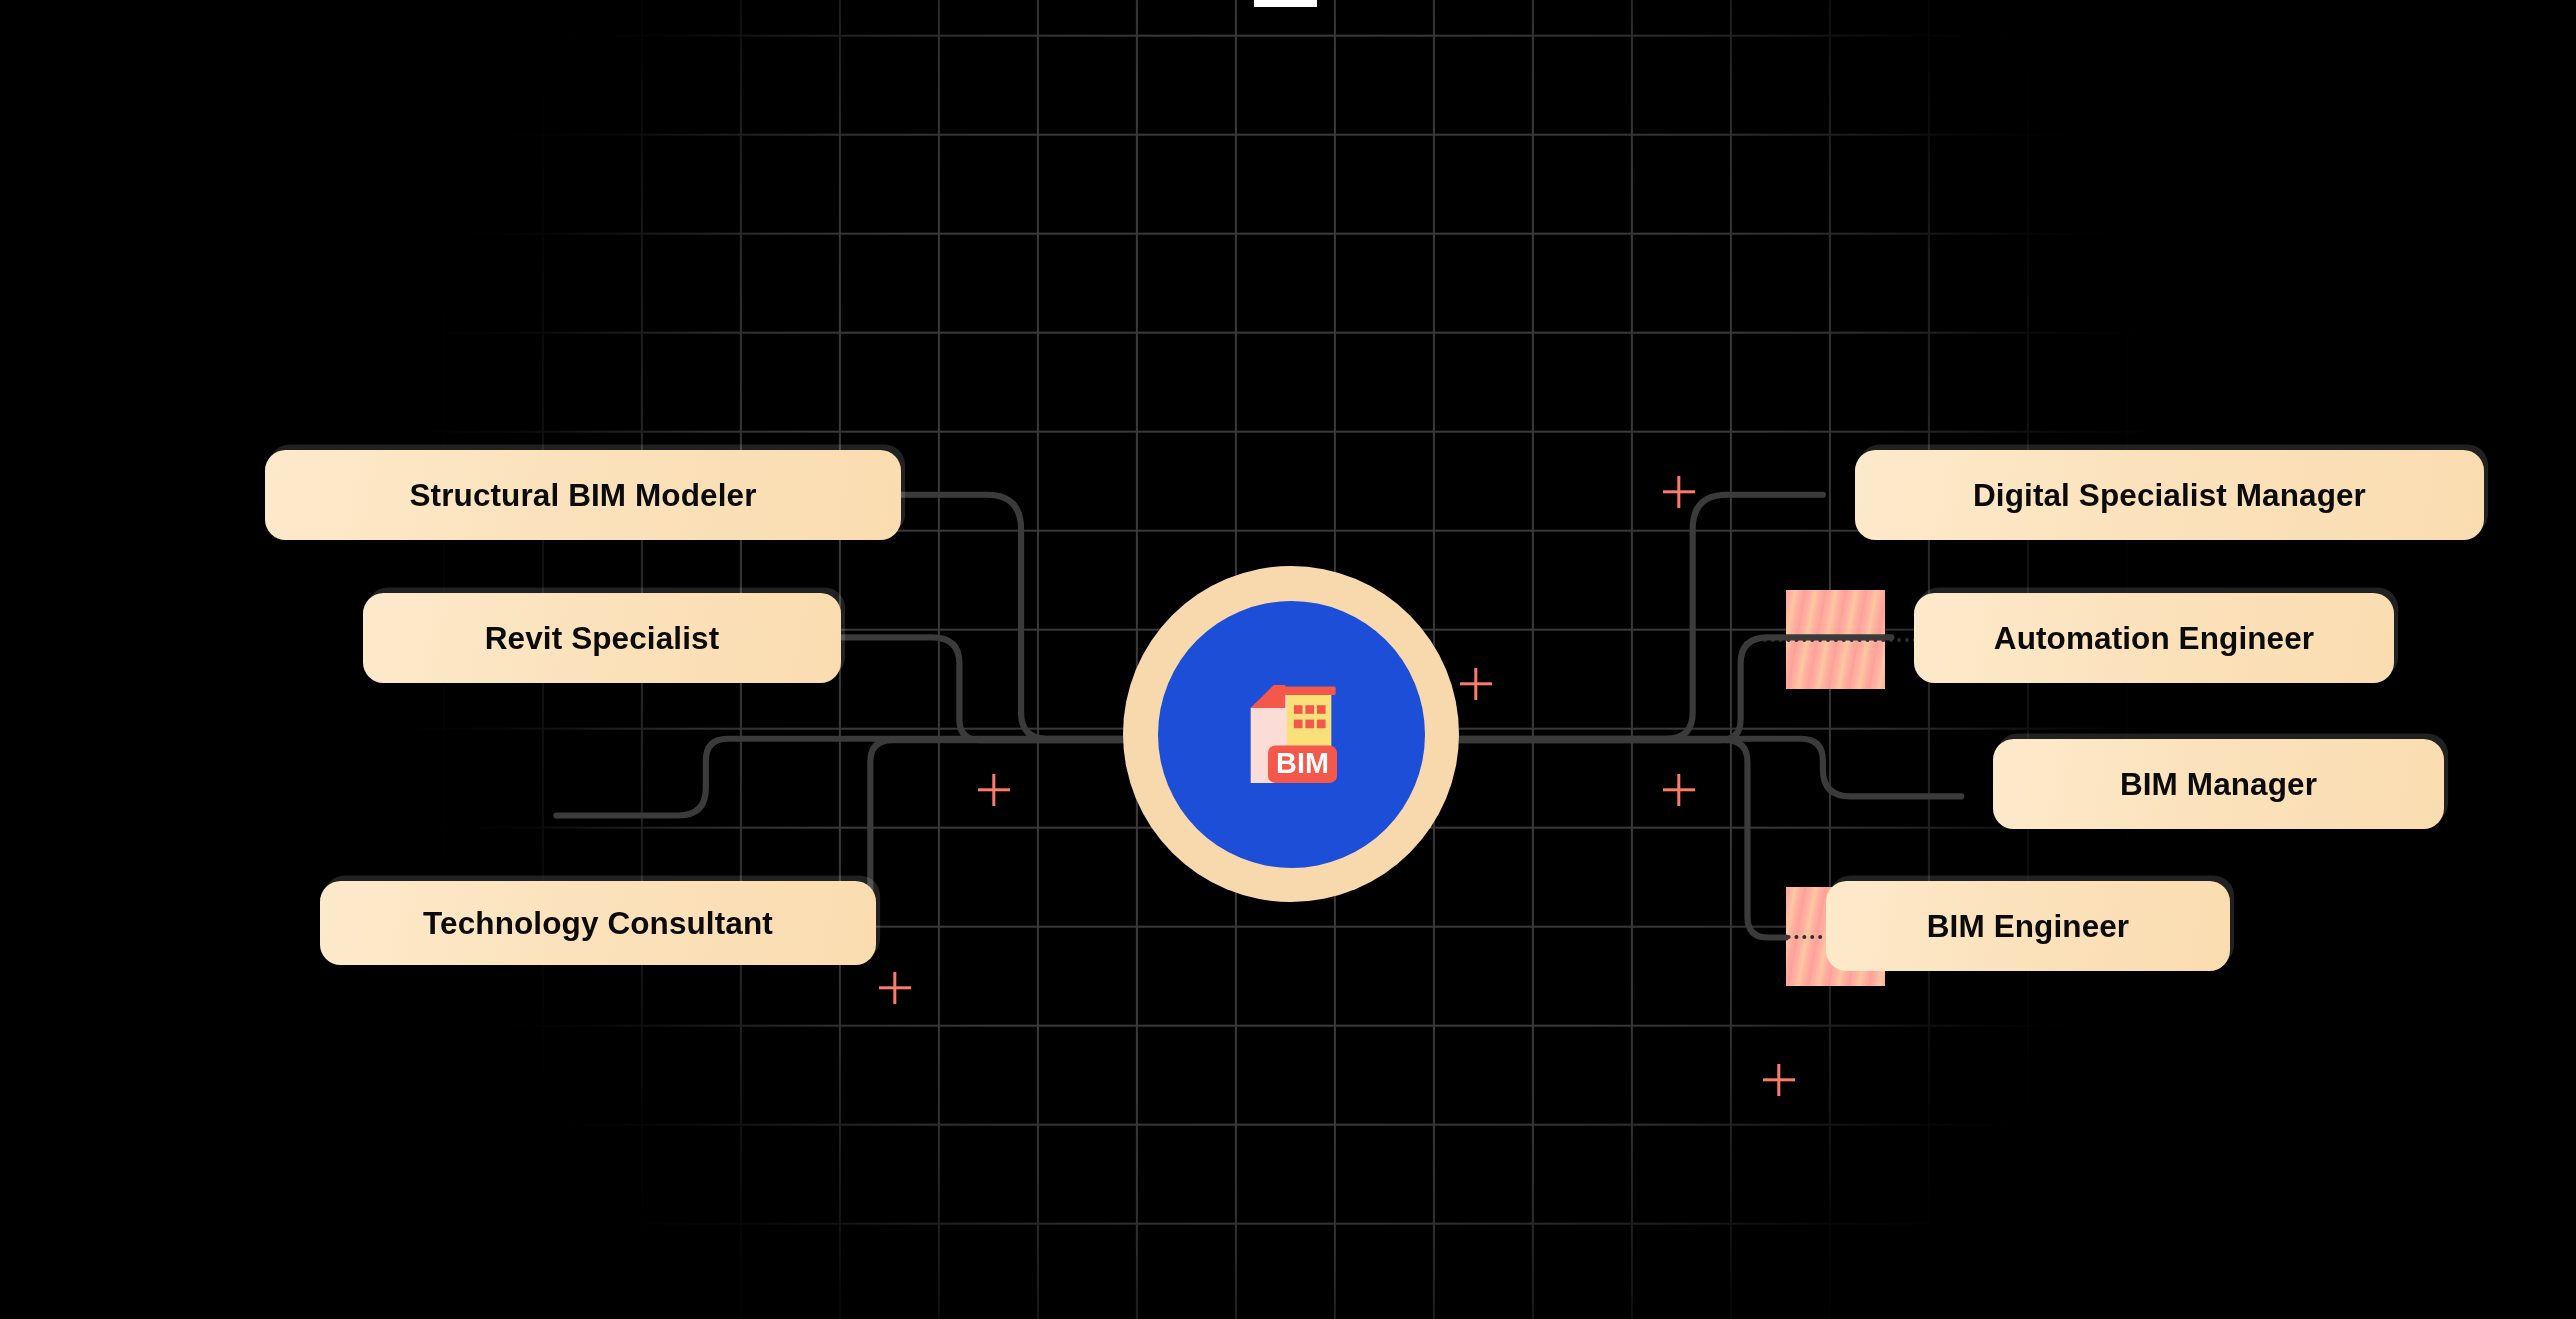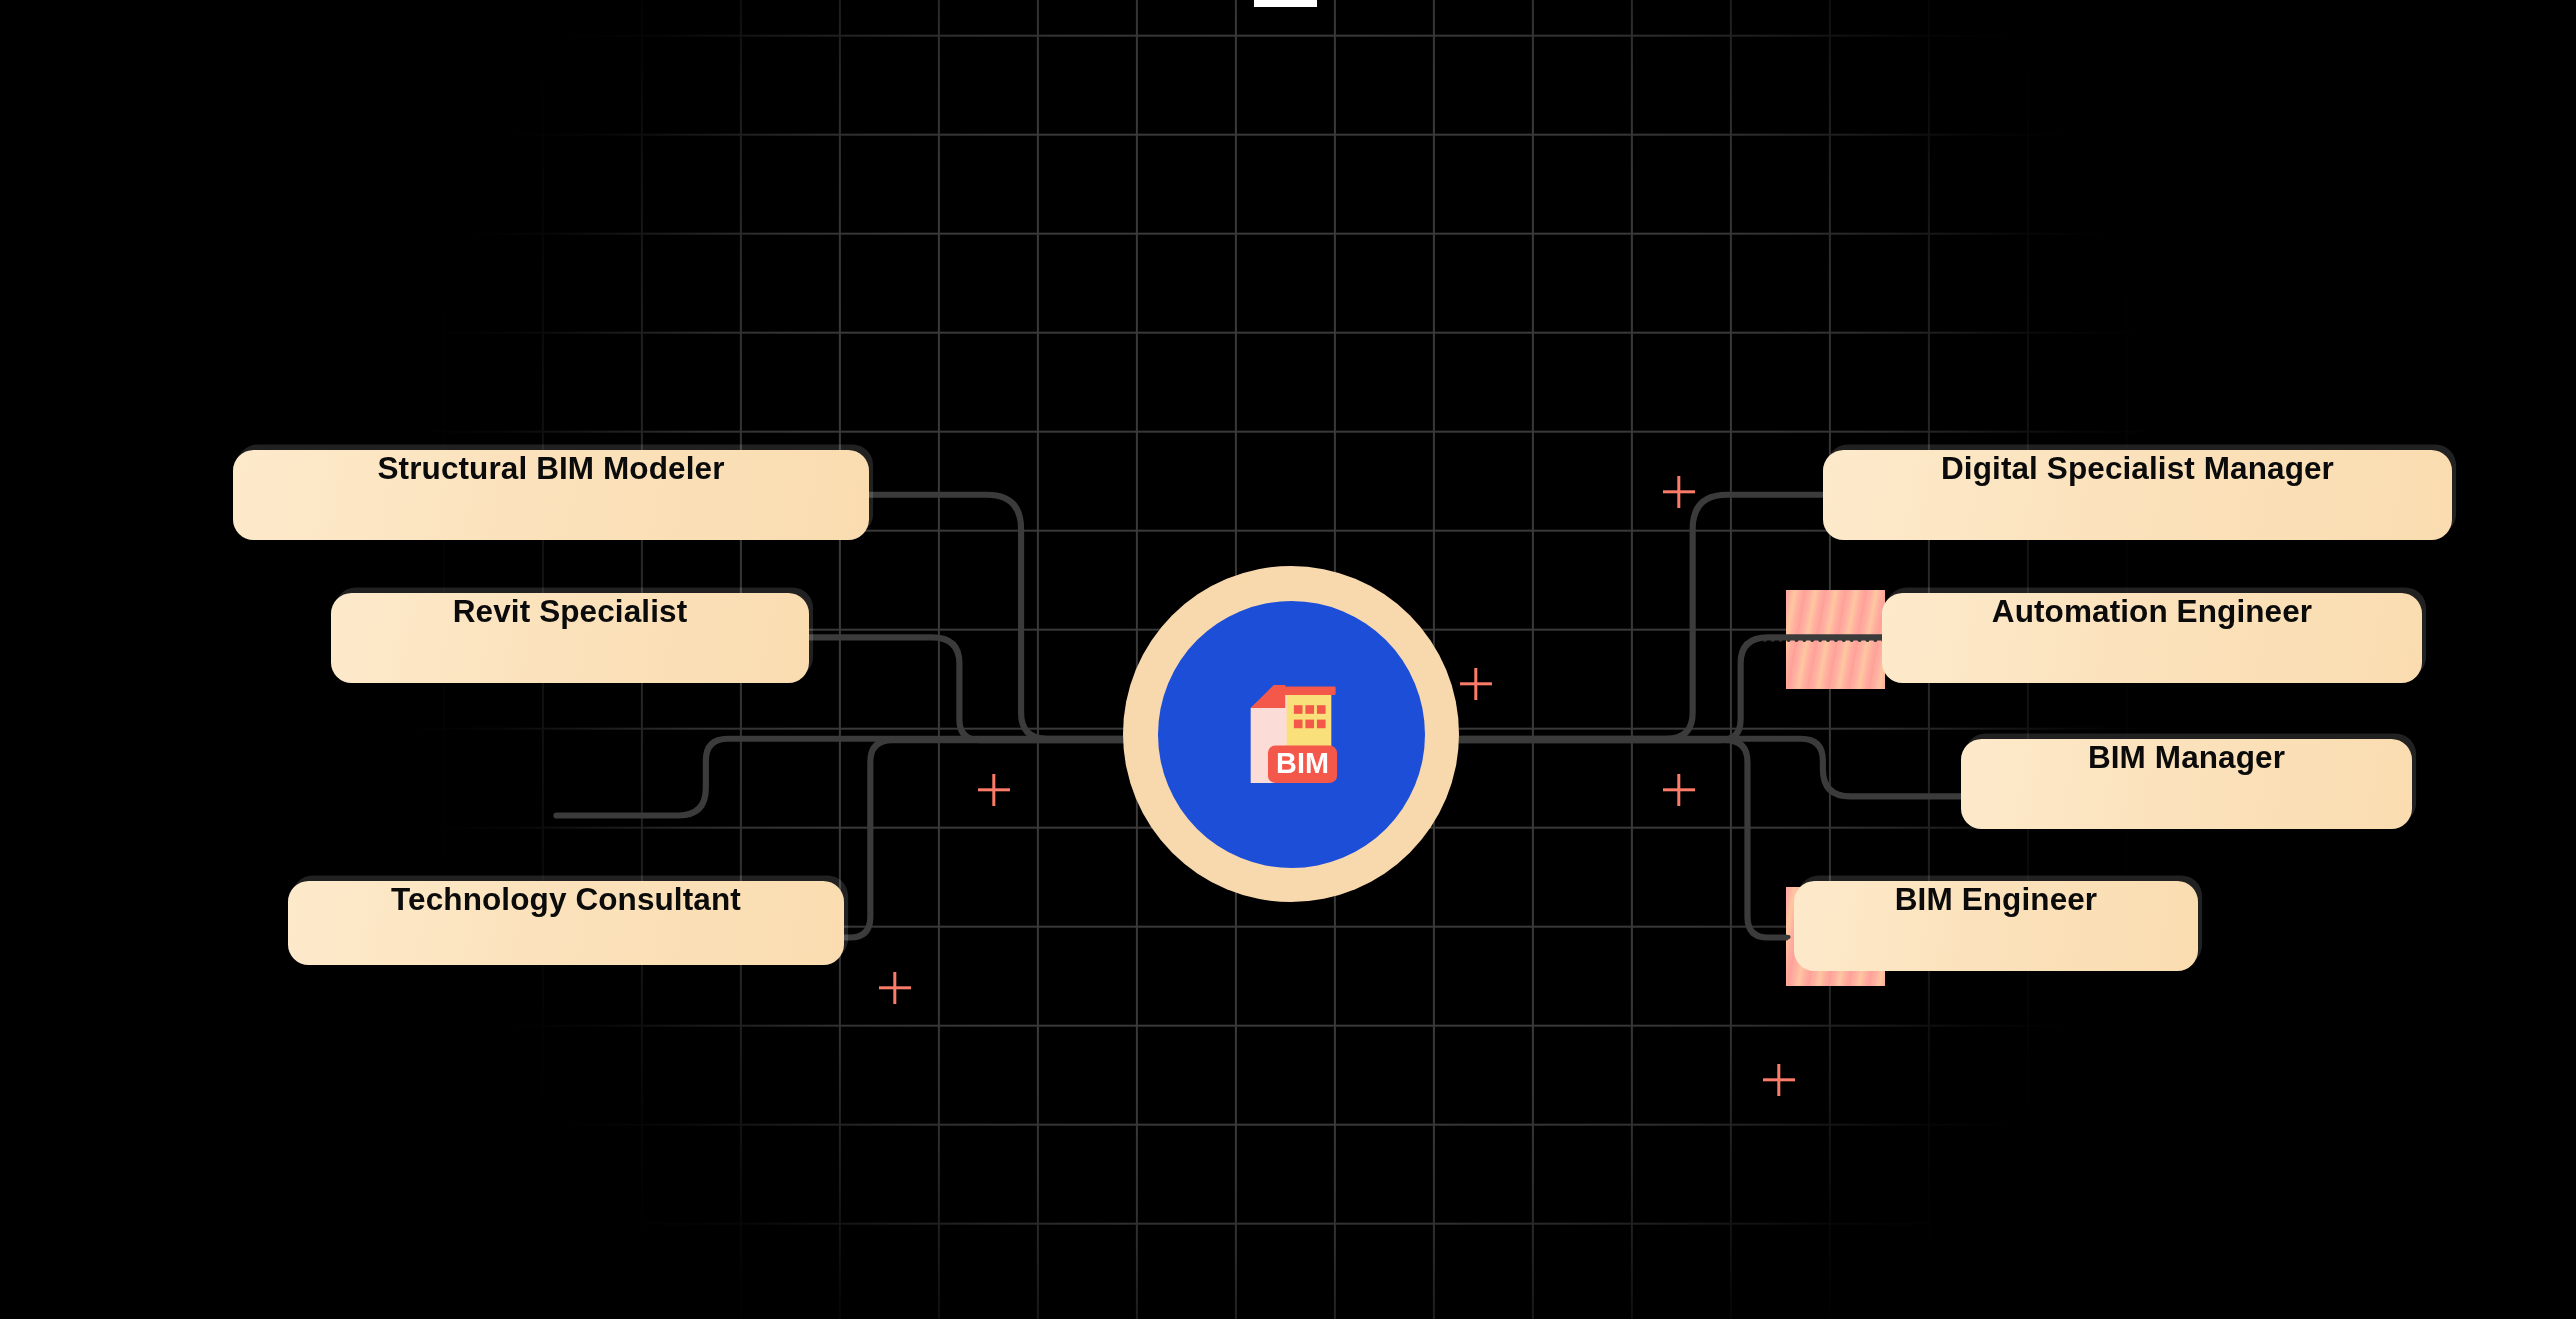--- a/index.html
+++ b/index.html
@@ -69,31 +69,32 @@
   }
   .hub-inner{
     width:267px;height:267px;border-radius:50%;background:#1d4ed8;
     display:flex;align-items:center;justify-content:center;
   }
   .hub-inner svg{width:144px;height:144px;display:block;}
 
   
   .pill{
     position:absolute;
-    display:flex;align-items:flex-start;justify-content:center;
+    display:flex;align-items:center;justify-content:center;
     border-radius:20.6px;
     background:linear-gradient(100deg,#fdeacb 0%,#fbe2bc 45%,#fadcb0 100%);
     box-shadow:4.1px -5.5px 0 0 rgba(255,255,255,.13);
     color:#0b0b0b;
     font-size:31.5px;
     font-weight:600;
     letter-spacing:0.1px;
     white-space:nowrap;
     box-sizing:border-box;
     padding:0 17px;
+    margin-left:32px;
   }
 </style>
 </head>
 <body>
 
 <div class="stage">
 
   <div class="top-strip"></div>
 
   <div class="grid-wrap">
@@ -166,21 +167,21 @@
   <div class="pill" style="left:331px;top:593px;width:478px;height:90px;">
     <span>Revit Specialist</span>
   </div>
   <div class="pill" style="left:288px;top:881px;width:556px;height:84px;">
     <span>Technology Consultant</span>
   </div>
 
   <div class="pill" style="left:1823px;top:450px;width:629px;height:90px;">
     <span>Digital Specialist Manager</span>
   </div>
-  <div class="pill" style="left:1882px;top:593px;width:540px;height:90px;">
+  <div class="pill" style="left:1882px;top:593px;width:480px;height:90px;">
     <span>Automation Engineer</span>
   </div>
   <div class="pill" style="left:1961px;top:739px;width:451px;height:90px;">
     <span>BIM Manager</span>
   </div>
   <div class="pill" style="left:1794px;top:881px;width:404px;height:90px;">
     <span>BIM Engineer</span>
   </div>
 
 </div>

